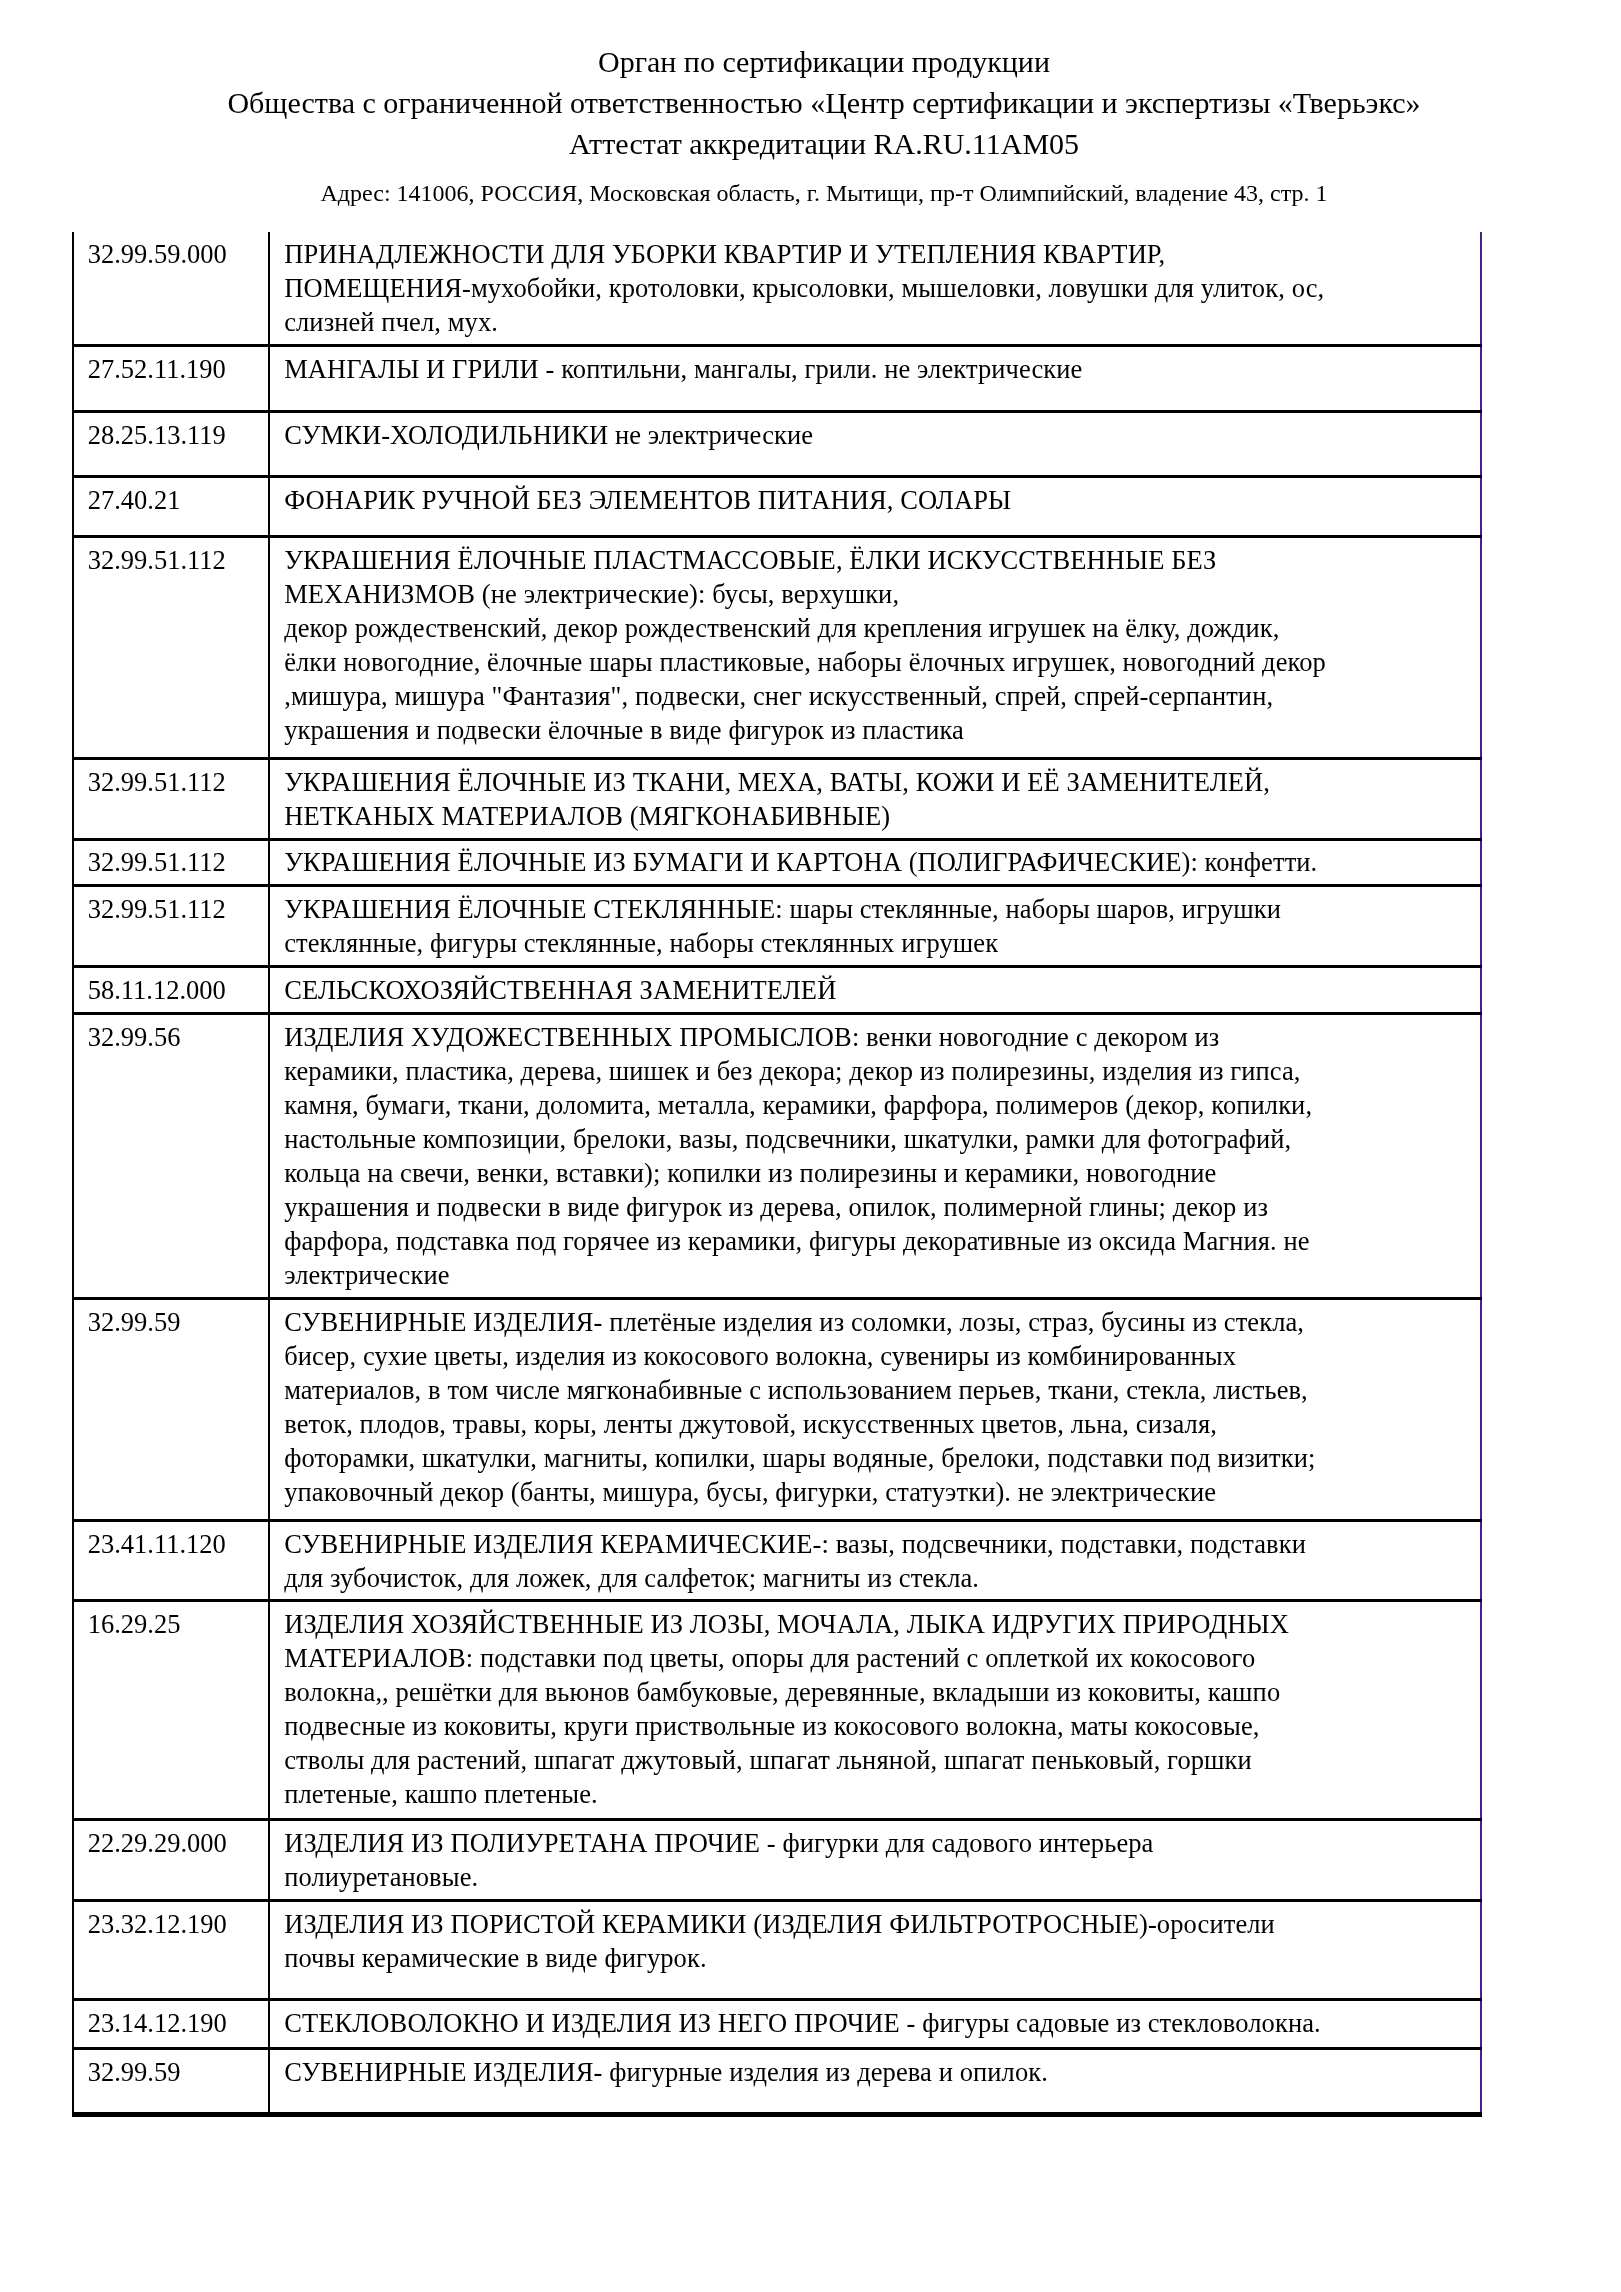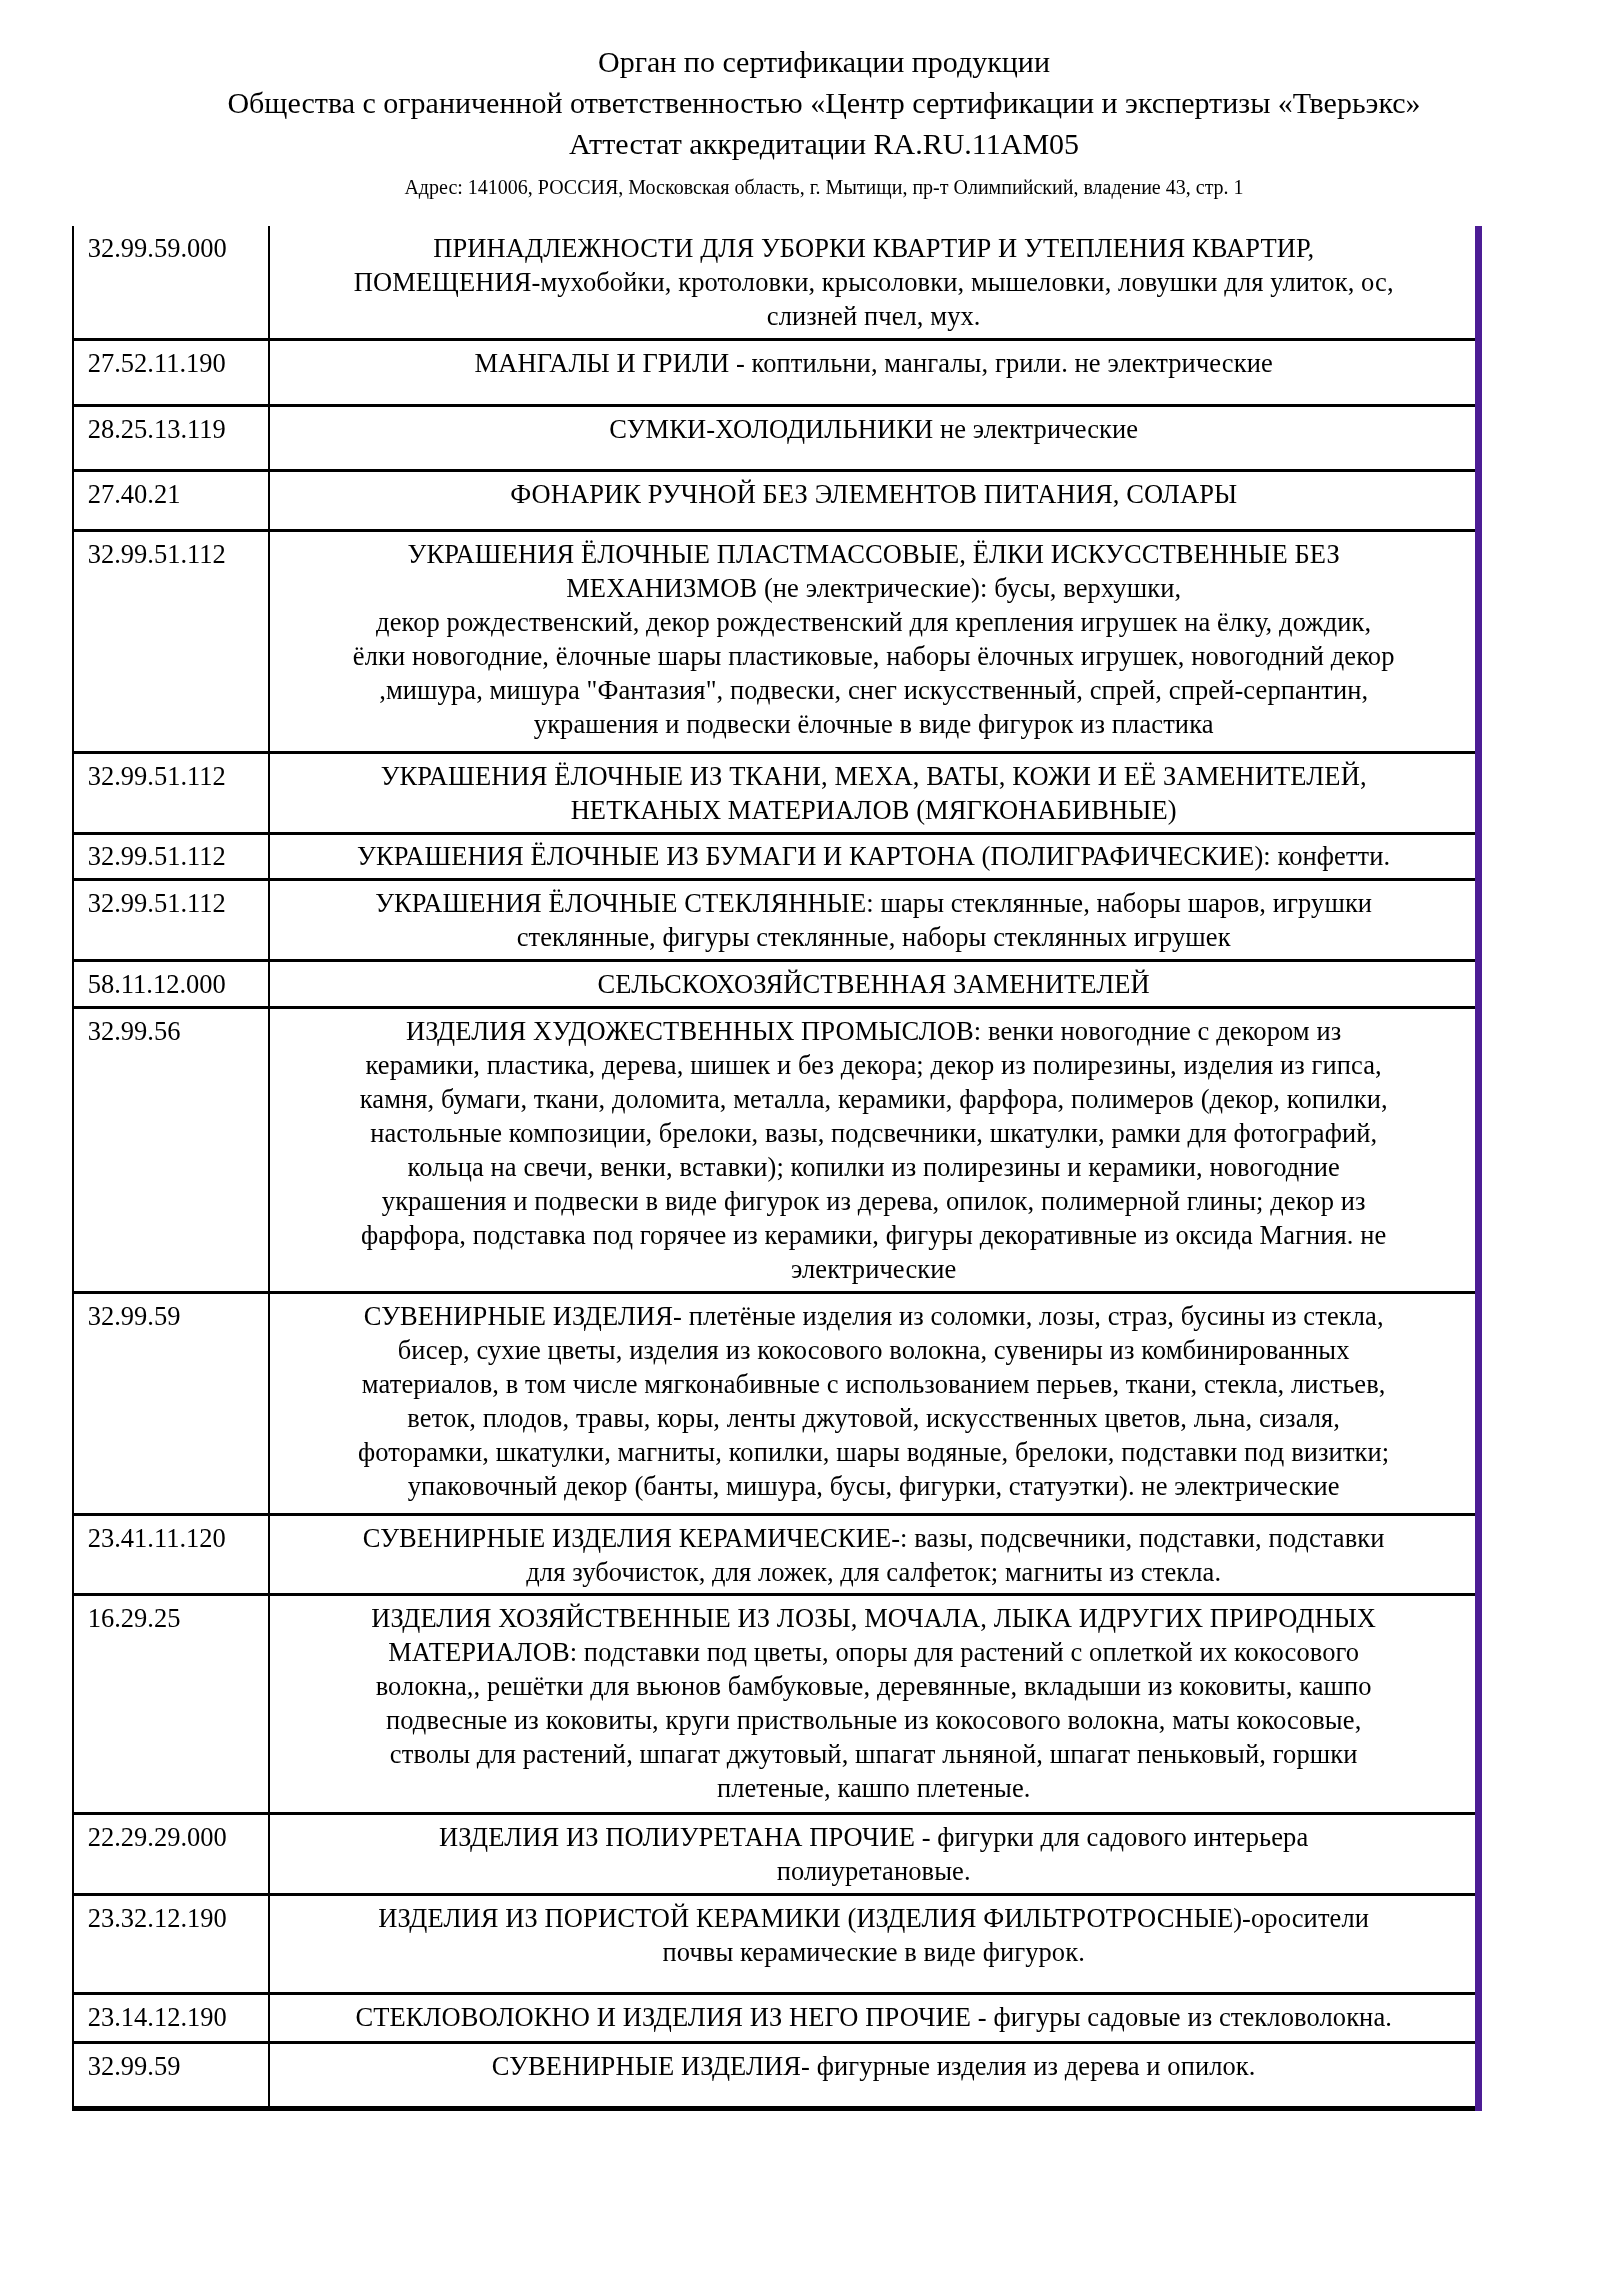--- a/index.html
+++ b/index.html
@@ -15,23 +15,23 @@
     text-align: center;
     padding-top: 41px;
     padding-left: 27px;
   }
   .header .big {
     font-size: 30px;
     line-height: 41px;
     white-space: nowrap;
   }
   .header .addr {
-    font-size: 20px;
+    font-size: 24px;
     line-height: 25.5px;
-    margin-top: 11px;
+    margin-top: 17px;
   }
   table.cert {
     border-collapse: collapse;
     table-layout: fixed;
     margin-left: 72px;
     margin-top: 25.5px;
     width: 1410px;
   }
   table.cert tr {
     border-bottom: 3.9px solid #000;
@@ -44,24 +44,23 @@
     font-size: 26.5px;
     line-height: 34px;
     padding: 4.9px 11.8px 4.9px 13.7px;
   }
   td.code {
     width: 169px;
     border-left: 2px solid #000;
     border-right: 2px solid #000;
   }
   td.desc {
-    border-right: 7px solid #4c1d95;
+    border-right: 2px solid #4c1d95;
     white-space: pre-line;
     letter-spacing: 0.1px;
-    text-align: center;
   }
 </style>
 </head>
 <body>
 
 <div class="page">
 
   <div class="header">
     <div class="big">Орган по сертификации продукции</div>
     <div class="big">Общества с ограниченной ответственностью «Центр сертификации и экспертизы «Тверьэкс»</div>

